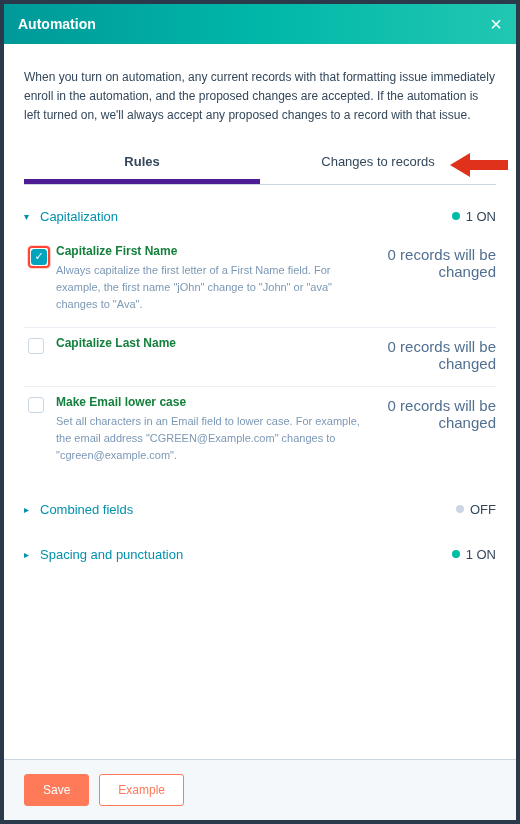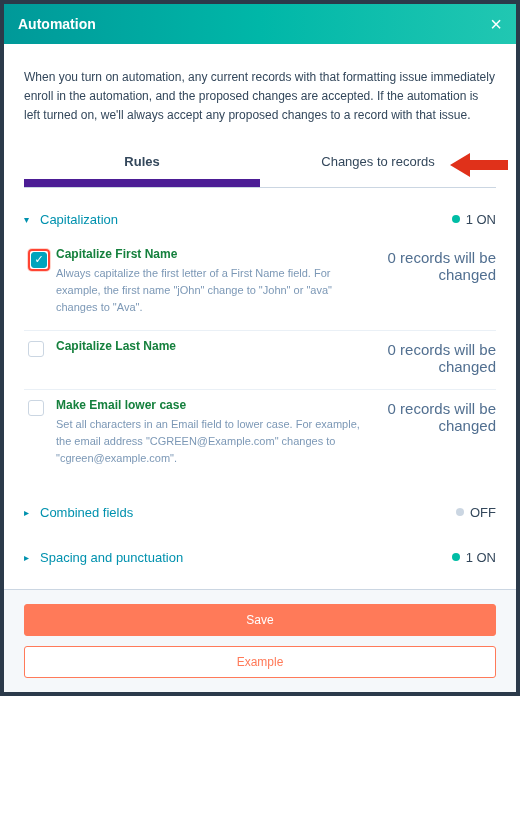--- a/index.html
+++ b/index.html
@@ -1,46 +1,46 @@
 <!DOCTYPE html>
 <html><head>
 <meta charset="utf-8">
 <style>
   * { box-sizing: border-box; margin: 0; padding: 0; }
   html, body { width: 520px; height: 824px; font-family: -apple-system, BlinkMacSystemFont, "Segoe UI", Helvetica, Arial, sans-serif; }
-  .frame { width: 520px; height: 696px; border: 4px solid #2b3a4a; background: #fff; display: flex; flex-direction: column; position: relative; }
+  .frame { width: 520px; height: 824px; border: 4px solid #2b3a4a; background: #fff; display: flex; flex-direction: column; position: relative; }
   .header { background: linear-gradient(90deg, #009999 0%, #00b7a8 50%, #21c7b2 100%); color: #fff; height: 40px; display: flex; align-items: center; justify-content: space-between; padding: 0 14px; }
   .header .title { font-size: 14px; font-weight: 600; }
   .header .close { font-size: 20px; cursor: pointer; font-weight: 300; }
   .body { flex: 1; overflow: auto; padding: 24px 20px 0 20px; }
   .intro { font-size: 12px; color: #33475b; line-height: 1.6; margin-bottom: 18px; }
   .tabs { display: flex; border-bottom: 1px solid #cbd6e2; margin-bottom: 18px; }
   .tab { flex: 1; text-align: center; padding: 10px 0; font-size: 13px; color: #33475b; cursor: pointer; position: relative; }
-  .tab.active { font-weight: 600; border-bottom: 8px solid #4c1d95; }
+  .tab.active { font-weight: 600; border-bottom: 5px solid #4c1d95; }
   .section { margin-bottom: 18px; }
   .section-head { display: flex; align-items: center; justify-content: space-between; padding: 6px 0; cursor: pointer; }
   .section-head .left { display: flex; align-items: center; gap: 6px; }
   .section-head .chev { color: #0091ae; font-size: 10px; display:inline-block; width:10px; }
   .section-head .sec-title { font-size: 13px; font-weight: 400; color: #0091ae; }
   .section-head .status { display: flex; align-items: center; gap: 6px; font-size: 13px; color: #33475b; }
   .dot { width: 8px; height: 8px; border-radius: 50%; }
   .dot.on { background: #00bda5; }
   .dot.off { background: #cbd6e2; }
   .rules { margin-top: 6px; }
   .rule { display: flex; padding: 8px 0 14px 4px; border-bottom: 1px solid #eaf0f6; }
   .rule:last-child { border-bottom: none; }
   .cb-wrap { width: 28px; padding-top: 2px; }
   .cb { width: 16px; height: 16px; border: 1px solid #cbd6e2; border-radius: 3px; background: #fff; display: flex; align-items: center; justify-content: center; cursor: pointer; }
   .cb.checked { background: #00a4bd; border-color: #00a4bd; color: #fff; font-size: 11px; }
   .cb-highlight { border: 2px solid #ff4433; border-radius: 4px; padding: 1px; display:inline-block; box-shadow: 0 0 0 1px #ffd5cd; }
   .rule-main { flex: 1; padding-right: 6px; }
   .rule-title { font-size: 12px; font-weight: 600; color: #15803d; margin-bottom: 4px; }
   .rule-desc { font-size: 11px; color: #7c98b6; line-height: 1.55; }
   .rule-right { width: 120px; text-align: right; font-size: 15px; color: #516f90; padding-top: 2px; }
-  .footer { border-top: 1px solid #cbd6e2; background: #f5f8fa; padding: 14px 20px; display: flex; gap: 10px; flex-direction: column; }
+  .footer { border-top: 1px solid #cbd6e2; background: #f5f8fa; padding: 14px 20px; display: flex; gap: 10px; }
   .btn { font-size: 12px; padding: 8px 18px; border-radius: 3px; cursor: pointer; }
   .btn-primary { background: #ff7a59; border: 1px solid #ff7a59; color: #fff; font-weight: 500; }
   .btn-secondary { background: #fff; border: 1px solid #ff7a59; color: #ff7a59; font-weight: 500; }
   .arrow-svg { width: 60px; height: 30px; }
 </style>
 </head>
 <body>
 
 <div class="frame">
   <div class="header">

